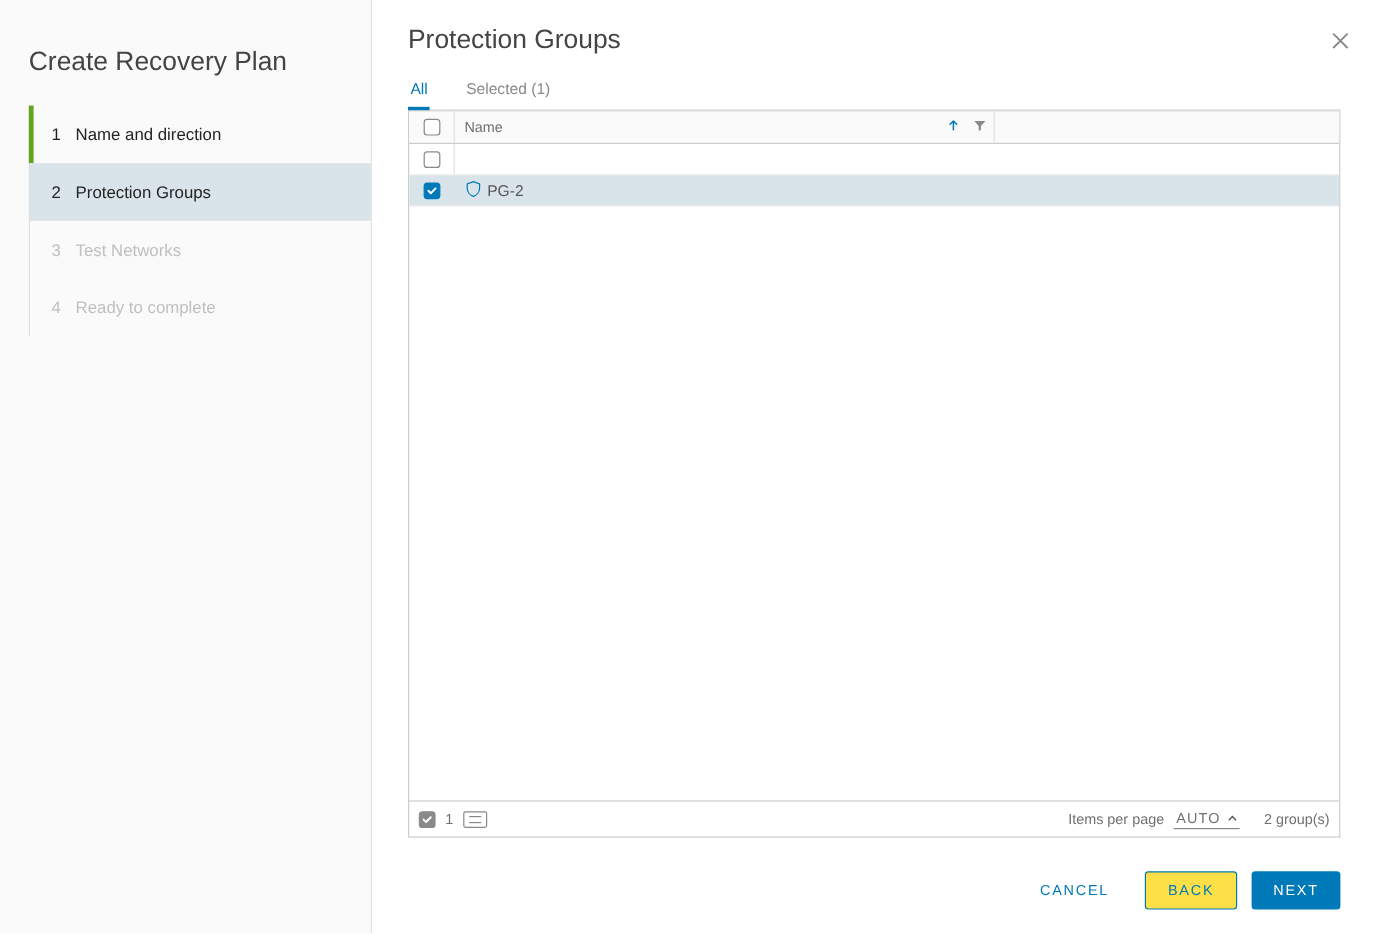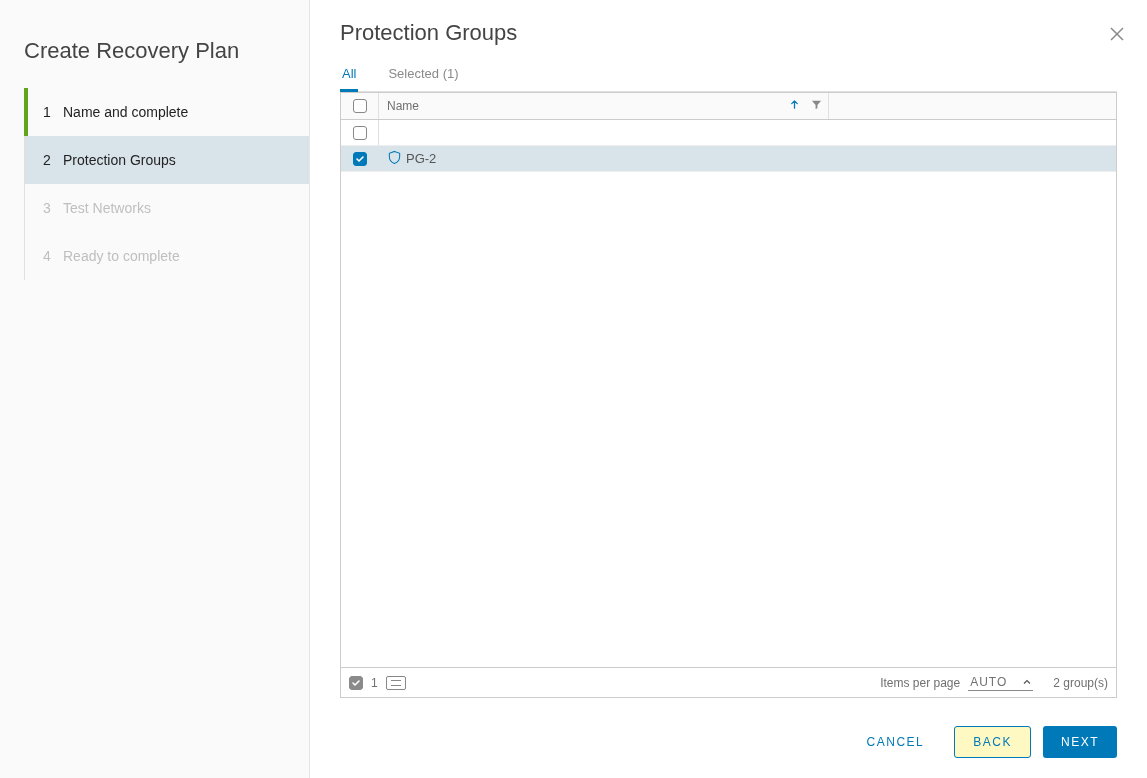--- a/index.html
+++ b/index.html
@@ -171,21 +171,21 @@
     font-size:12px;
     color:#707070;
     padding:0 8px;
     gap:8px;
   }
   .grid-footer .spacer{flex:1;}
   .pager-select{
     border-bottom:1px solid #888;
     display:inline-flex;
     align-items:center;
-    gap:16px;
+    gap:6px;
     padding:0 2px 1px 2px;
     cursor:pointer;
     letter-spacing:1px;
   }
   .pager-select svg{width:8px;height:8px;}
   .col-toggle{
     width:20px;height:14px;
     border:1px solid #888;
     border-radius:2px;
     position:relative;
@@ -211,32 +211,32 @@
     letter-spacing:1.5px;
     border-radius:3px;
     cursor:pointer;
     display:inline-flex;
     align-items:center;
     justify-content:center;
     border:none;
     background:none;
   }
   .btn.link{color:var(--accent);}
-  .btn.outline{color:var(--accent);border:1px solid var(--accent);background:#fef9c3;}
+  .btn.outline{color:var(--accent);border:1px solid var(--accent);background:#fde047;}
   .btn.primary{color:#fff;background:var(--accent);}
 </style>
 </head>
 <body>
 
 <aside class="sidebar">
   <div class="sidebar-title">Create Recovery Plan</div>
   <div class="steps">
     <div class="step done">
       <span class="num">1</span>
-      <span>Name and complete</span>
+      <span>Name and direction</span>
     </div>
     <div class="step active">
       <span class="num">2</span>
       <span>Protection Groups</span>
     </div>
     <div class="step disabled">
       <span class="num">3</span>
       <span>Test Networks</span>
     </div>
     <div class="step disabled">

